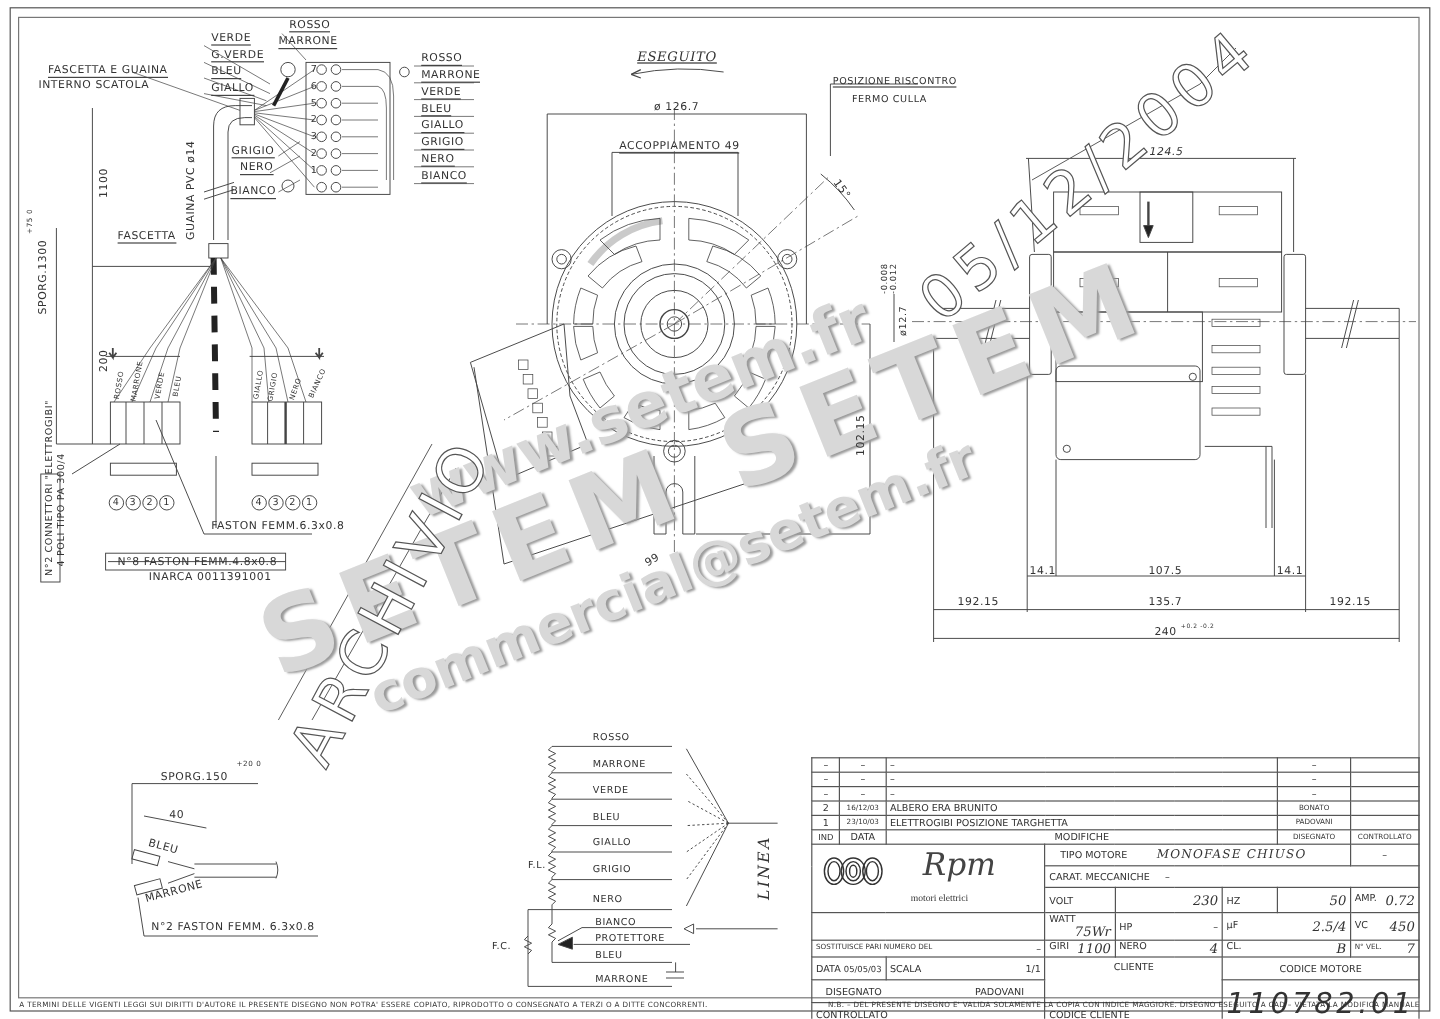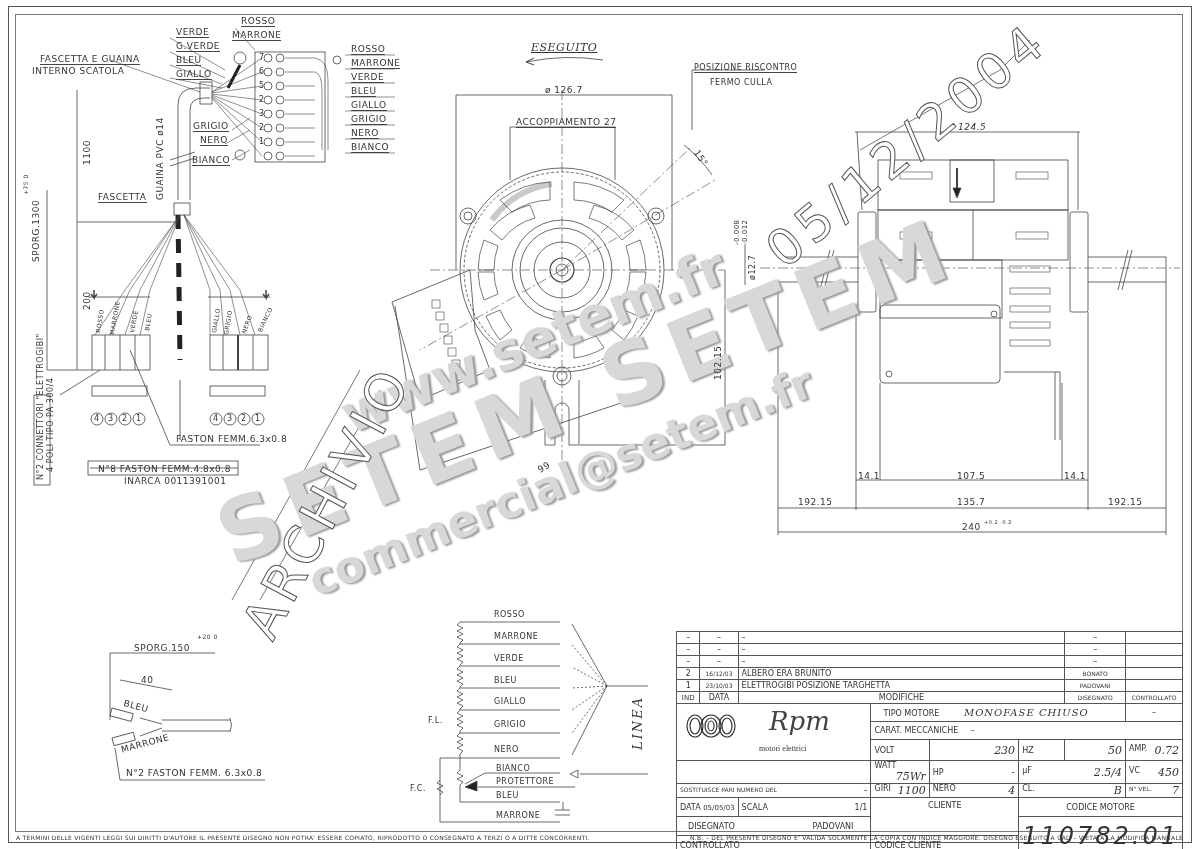--- a/index.html
+++ b/index.html
@@ -372,21 +372,21 @@
 <div class="t" style="left:241px;top:414px;font-size:8px;">2</div>
 <div class="t" style="left:255px;top:414px;font-size:8px;">1</div>
 <div class="t" style="left:176px;top:434px;">FASTON FEMM.6.3x0.8</div>
 <div class="t" style="left:98px;top:464px;">N°8 FASTON FEMM.4.8x0.8</div>
 <div class="t" style="left:124px;top:476px;">INARCA 0011391001</div>
 <div class="t rot" style="left:36px;top:480px;transform:rotate(-90deg);font-size:8px;">N°2 CONNETTORI "ELETTROGIBI"</div>
 <div class="t rot" style="left:46px;top:472px;transform:rotate(-90deg);font-size:8px;">4 POLI TIPO PA 300/4</div>
 
 <div class="t" style="left:531px;top:41px;font-style:italic;font-size:11px;font-family:'DejaVu Serif',serif;text-decoration:underline;">ESEGUITO</div>
 <div class="t" style="left:545px;top:85px;">ø 126.7</div>
-<div class="t u" style="left:516px;top:117px;">ACCOPPIAMENTO 27</div>
+<div class="t u" style="left:516px;top:117px;">ACCOPPIAMENTO 49</div>
 <div class="t rot" style="left:700px;top:148px;transform:rotate(55deg);">15°</div>
 <div class="t rot" style="left:713px;top:380px;transform:rotate(-90deg);">102.15</div>
 <div class="t rot" style="left:536px;top:466px;transform:rotate(-30deg);">99</div>
 <div class="t u" style="left:694px;top:63px;font-size:8px;">POSIZIONE RISCONTRO</div>
 <div class="t" style="left:710px;top:78px;font-size:8px;">FERMO CULLA</div>
 
 <div class="t" style="left:958px;top:122px;font-style:italic;">124.5</div>
 <div class="t rot" style="left:748px;top:280px;transform:rotate(-90deg);font-size:8px;">ø12.7</div>
 <div class="t rot" style="left:733px;top:245px;transform:rotate(-90deg);font-size:7px;">-0.008</div>
 <div class="t rot" style="left:741px;top:245px;transform:rotate(-90deg);font-size:7px;">-0.012</div>
@@ -410,21 +410,21 @@
 <div class="t" style="left:494px;top:632px;font-size:8px;">MARRONE</div>
 <div class="t" style="left:494px;top:654px;font-size:8px;">VERDE</div>
 <div class="t" style="left:494px;top:676px;font-size:8px;">BLEU</div>
 <div class="t" style="left:494px;top:697px;font-size:8px;">GIALLO</div>
 <div class="t" style="left:494px;top:720px;font-size:8px;">GRIGIO</div>
 <div class="t" style="left:494px;top:745px;font-size:8px;">NERO</div>
 <div class="t" style="left:496px;top:764px;font-size:8px;">BIANCO</div>
 <div class="t" style="left:496px;top:777px;font-size:8px;">PROTETTORE</div>
 <div class="t" style="left:496px;top:791px;font-size:8px;">BLEU</div>
 <div class="t" style="left:496px;top:811px;font-size:8px;">MARRONE</div>
-<div class="t" style="left:428px;top:716px;font-size:8px;text-align:center;">F.L.</div>
+<div class="t" style="left:440px;top:716px;font-size:8px;text-align:center;">F.L.</div>
 <div class="t" style="left:410px;top:784px;font-size:8px;">F.C.</div>
 <div class="t rot" style="left:630px;top:750px;transform:rotate(-90deg);font-size:13px;font-style:italic;font-family:'DejaVu Serif',serif;letter-spacing:2px;">LINEA</div>
 
 <table class="tb">
   <colgroup>
     <col style="width:22px">
       <col style="width:36px">
       <col style="width:150px">
       <col style="width:60px">
       <col style="width:52px">

